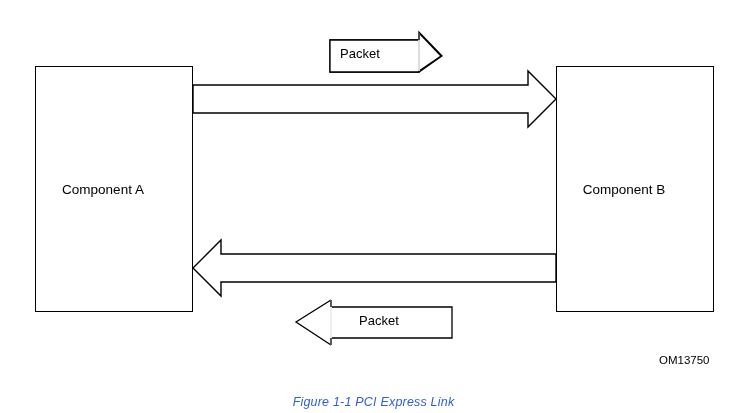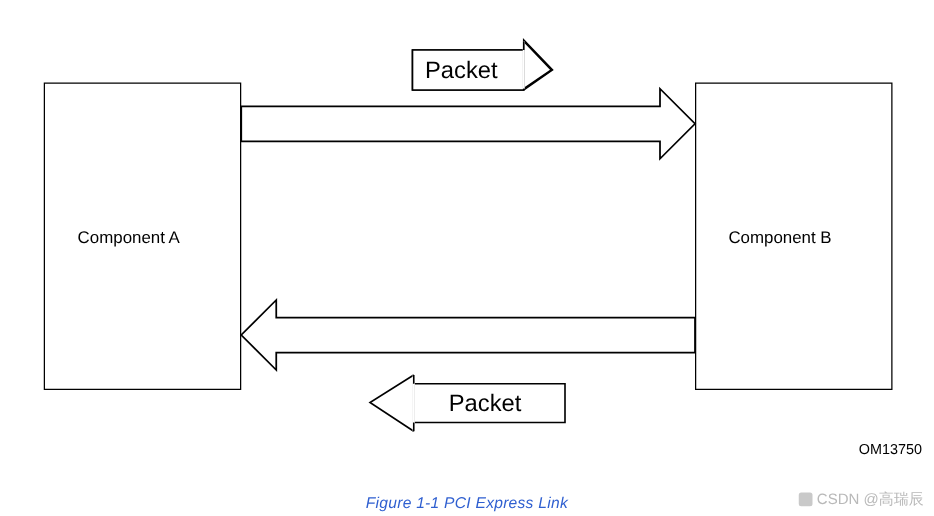--- a/index.html
+++ b/index.html
@@ -30,21 +30,21 @@
     position: absolute;
     left: 0;
     width: 100%;
     text-align: center;
     font-size: 13.5px;
     color: #000000;
     white-space: nowrap;
   }
   .packet-label {
     position: absolute;
-    font-size: 19px;
+    font-size: 13px;
     color: #000000;
     white-space: nowrap;
   }
   svg.overlay {
     position: absolute;
     left: 0; top: 0;
     width: 747px;
     height: 413px;
     overflow: visible;
   }
@@ -55,21 +55,20 @@
     font-style: italic;
     font-size: 12.5px;
     color: #2f5fd0;
     letter-spacing: 0.2px;
     margin-top: 14px;
   }
   .om-code {
     position: absolute;
     font-size: 11.5px;
     color: #000000;
-    margin-left: 28px;
   }
   .watermark {
     position: absolute;
     font-size: 12px;
     color: #b9b9b9;
     white-space: nowrap;
   }
   .wm-logo {
     display: inline-block;
     width: 11px;
@@ -124,17 +123,14 @@
   </svg>
 
   <div class="packet-label" style="left:340px; top:46px;">Packet</div>
 
   <div class="packet-label" style="left:359px; top:313px;">Packet</div>
 
   <div class="om-code" style="left:659px; top:354px;">OM13750</div>
 
   <div class="caption" style="left:0; top:381px;">Figure  1-1  PCI Express Link</div>
 
-  <div class="watermark" style="right:8px; bottom:5px;">
-    <span class="wm-logo"></span><span>CSDN @高瑞辰</span>
-  </div>
 
 </div>
 
 </body></html>

